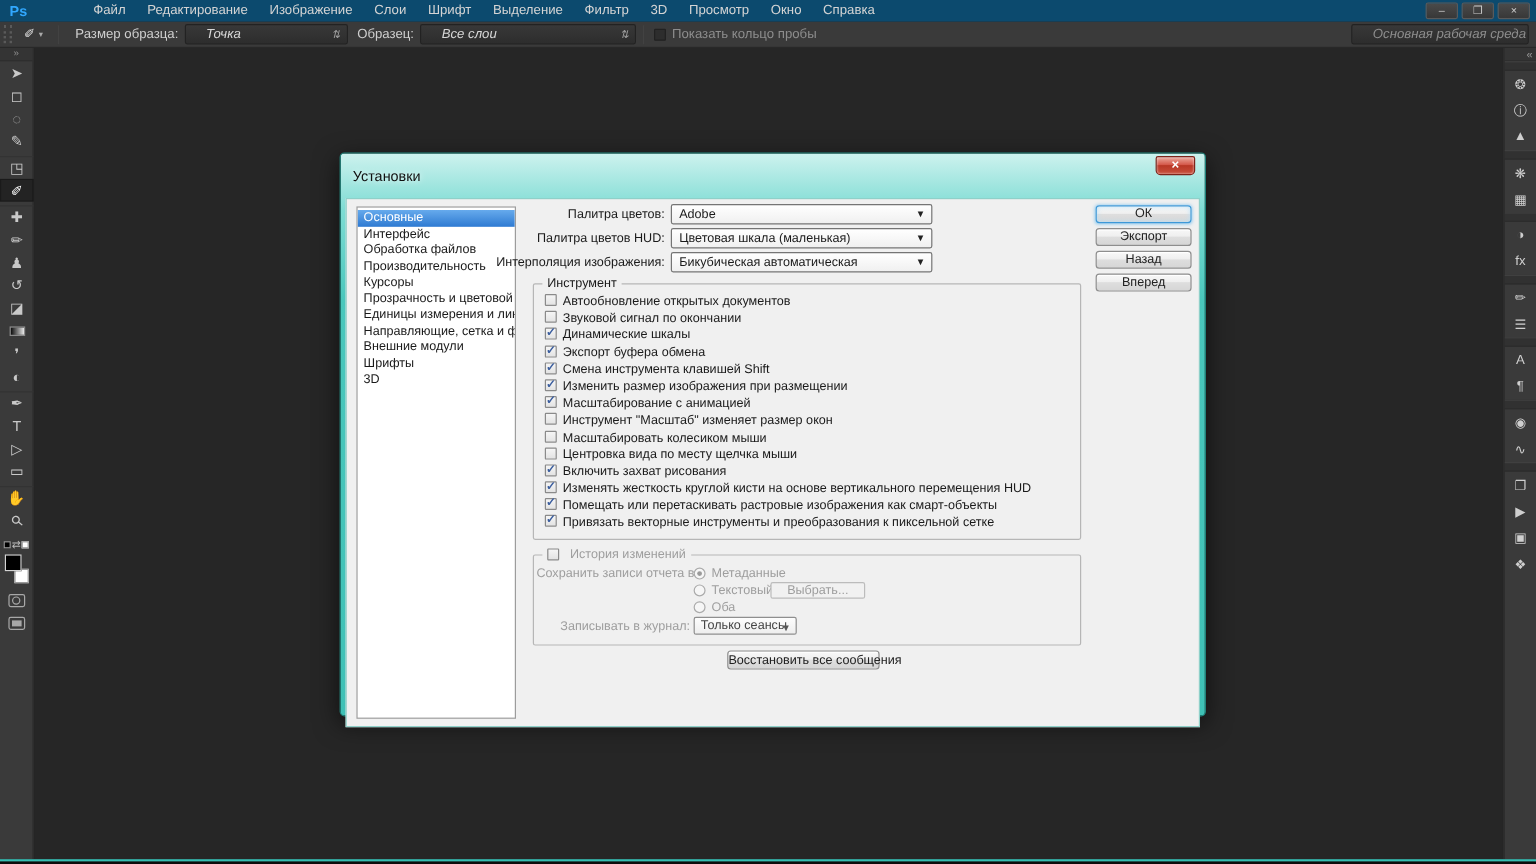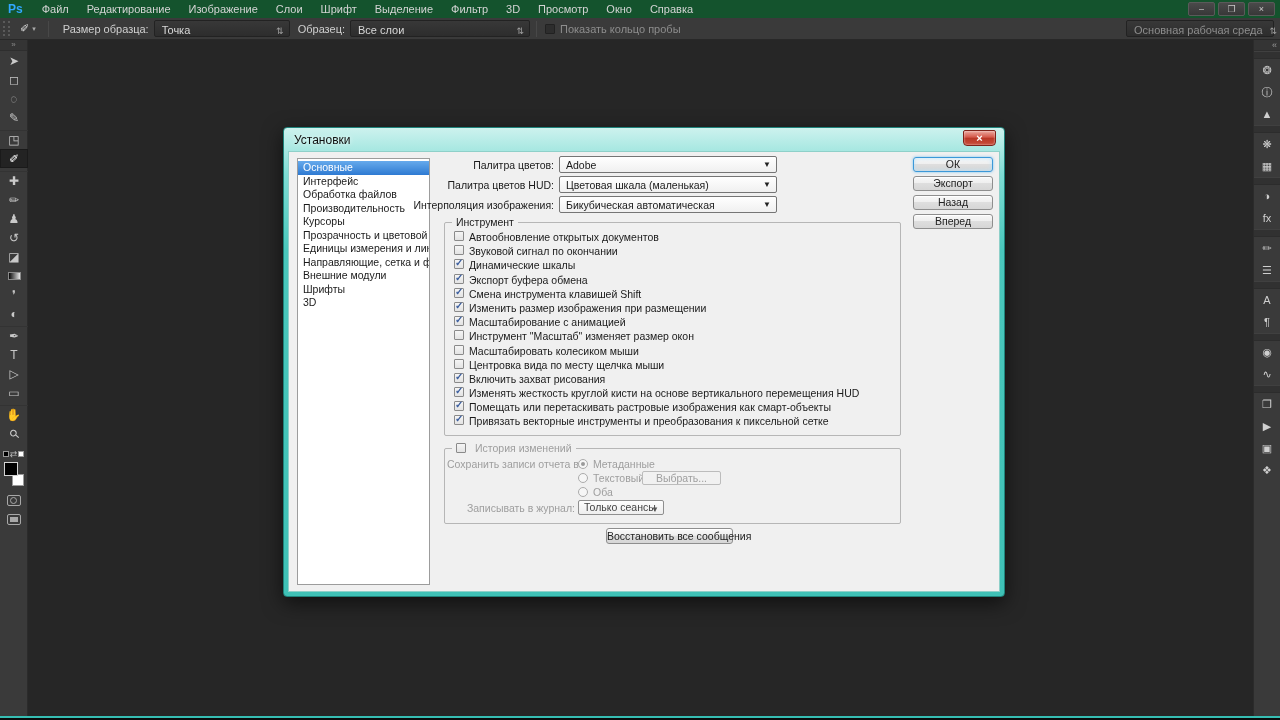--- a/index.html
+++ b/index.html
@@ -1,33 +1,33 @@
 <!DOCTYPE html>
 <html><head>
 <meta charset="utf-8">
 <style>
   *{box-sizing:border-box;margin:0;padding:0;}
   html,body{width:1280px;height:720px;overflow:hidden;}
   body{position:relative;background:#262626;font-family:"Liberation Sans",sans-serif;-webkit-font-smoothing:antialiased;}
 
   
-  .menubar{position:absolute;top:0;left:0;right:0;height:18px;background:#14532d;display:flex;align-items:center;z-index:10;}
+  .menubar{position:absolute;top:0;left:0;right:0;height:18px;background:#0c4a6e;display:flex;align-items:center;z-index:10;gap:36px;}
   .ps-logo{color:#31a8ff;font-weight:bold;font-size:12px;padding:0 10px 0 8px;line-height:18px;}
   .menu-item{color:#d4d4d4;font-size:11px;padding:0 9px;line-height:18px;white-space:nowrap;}
   .win-controls{margin-left:auto;display:flex;gap:3px;padding-right:5px;}
   .win-btn{width:27px;height:14px;background:linear-gradient(#4a4a4a,#383838);border:1px solid #5a5a5a;border-radius:2px;color:#cccccc;font-size:9px;line-height:12px;text-align:center;}
 
   
   .optionsbar{position:absolute;top:18px;left:0;right:0;height:22px;background:#3a3a3a;border-bottom:1px solid #282828;display:flex;align-items:center;font-size:11px;color:#cfcfcf;z-index:9;}
   .grip{width:7px;height:15px;margin:0 4px 0 3px;border-left:2px dotted #5a5a5a;border-right:2px dotted #5a5a5a;}
   .tool-preset{display:flex;align-items:center;color:#e0e0e0;padding:0 6px;gap:3px;}
   .tiny-arrow{font-size:7px;color:#aaa;}
   .opt-sep{width:1px;height:16px;background:#2c2c2c;border-right:1px solid #484848;margin:0 6px;}
   .opt-label{margin:0 5px 0 8px;white-space:nowrap;}
-  .dark-select{height:17px;background:linear-gradient(#383838,#2d2d2d);border:1px solid #222;border-radius:2px;display:flex;align-items:flex-end;padding:0 5px 0 7px;color:#d8d8d8;white-space:nowrap;}
+  .dark-select{height:17px;background:linear-gradient(#383838,#2d2d2d);border:1px solid #222;border-radius:2px;display:flex;align-items:center;padding:0 5px 0 17px;color:#d8d8d8;white-space:nowrap;font-style:italic;}
   .dark-select .spin{margin-left:auto;color:#a0a0a0;font-size:9px;padding-left:7px;}
   .dark-cb{width:10px;height:10px;background:#2d2d2d;border:1px solid #212121;border-radius:1px;margin:0 5px 0 2px;flex:none;}
   .dim{color:#8d8d8d;}
   .ws-wrap{margin-left:auto;margin-right:6px;display:flex;align-items:center;}
 
   
   .left-dock{position:absolute;top:40px;left:0;bottom:4px;width:28px;background:#3a3a3a;border-right:1px solid #2b2b2b;z-index:5;}
   .dock-head{height:11px;background:#343434;border-bottom:1px solid #2e2e2e;color:#8a8a8a;font-size:8px;line-height:10px;text-align:center;}
   .tool{width:28px;height:19px;display:flex;align-items:center;justify-content:center;color:#c9c9c9;font-size:12px;}
   .tool.gap{margin-top:3px;border-top:1px solid #333;}
@@ -48,21 +48,21 @@
   
   .right-dock{position:absolute;top:40px;right:0;bottom:4px;width:27px;background:#3a3a3a;border-left:1px solid #2b2b2b;z-index:5;}
   .rd-head{height:11px;background:#343434;border-bottom:1px solid #2e2e2e;color:#999;font-size:9px;line-height:10px;text-align:right;padding-right:3px;}
   .rd-group-label{height:8px;background:#313131;border-top:1px solid #404040;border-bottom:1px solid #2c2c2c;}
   .rd-icon{height:22px;display:flex;align-items:center;justify-content:center;color:#cfcfcf;font-size:11px;}
 
   .canvas{position:absolute;top:40px;left:29px;right:28px;bottom:4px;background:#262626;}
 
   
   .dialog{position:absolute;left:283px;top:127px;width:722px;height:470px;background:linear-gradient(180deg,#cdf2ee 0%,#7edcd4 10%,#4ac7bc 26%,#3fc1b6 100%);border:1px solid #1e837b;border-radius:4px;padding:0 4px 4px;box-shadow:0 6px 20px rgba(0,0,0,.6);z-index:20;}
-  .d-title{height:23px;display:flex;align-items:center;font-size:12px;color:#101010;padding-left:6px;text-shadow:0 0 5px rgba(255,255,255,.9);}
+  .d-title{height:37px;display:flex;align-items:center;font-size:12px;color:#101010;padding-left:6px;text-shadow:0 0 5px rgba(255,255,255,.9);}
   .d-close{position:absolute;top:2px;right:8px;width:33px;height:16px;background:linear-gradient(#eba89d 0%,#d4584a 45%,#b83726 50%,#c84f3c 100%);border:1px solid #7e231a;border-radius:2px 2px 4px 4px;color:#fff;font-size:11px;font-weight:bold;text-align:center;line-height:14px;box-shadow:inset 0 0 2px rgba(255,255,255,.8);}
   .d-content{position:relative;background:#f0f0f0;height:441px;font-size:10.5px;color:#1a1a1a;border:1px solid #8fd0c9;}
 
   .listbox{position:absolute;left:8px;top:6px;width:133px;height:427px;background:#ffffff;border:1px solid #9c9c9c;padding-top:2px;overflow:hidden;}
   .lb-row{height:13.5px;line-height:13px;padding-left:5px;white-space:nowrap;color:#1a1a1a;}
   .lb-row.sel{background:linear-gradient(#66aaec,#2e7ad2);color:#ffffff;}
 
   .dd-row{position:absolute;display:flex;align-items:center;height:17px;left:115px;}
   .dd-label{width:150px;text-align:right;margin-right:5px;white-space:nowrap;}
   .w7select{position:relative;width:218px;height:17px;border:1px solid #757575;border-radius:2px;background:linear-gradient(#ffffff,#f0f0f0);display:flex;align-items:center;padding-left:6px;white-space:nowrap;text-align:right;}

